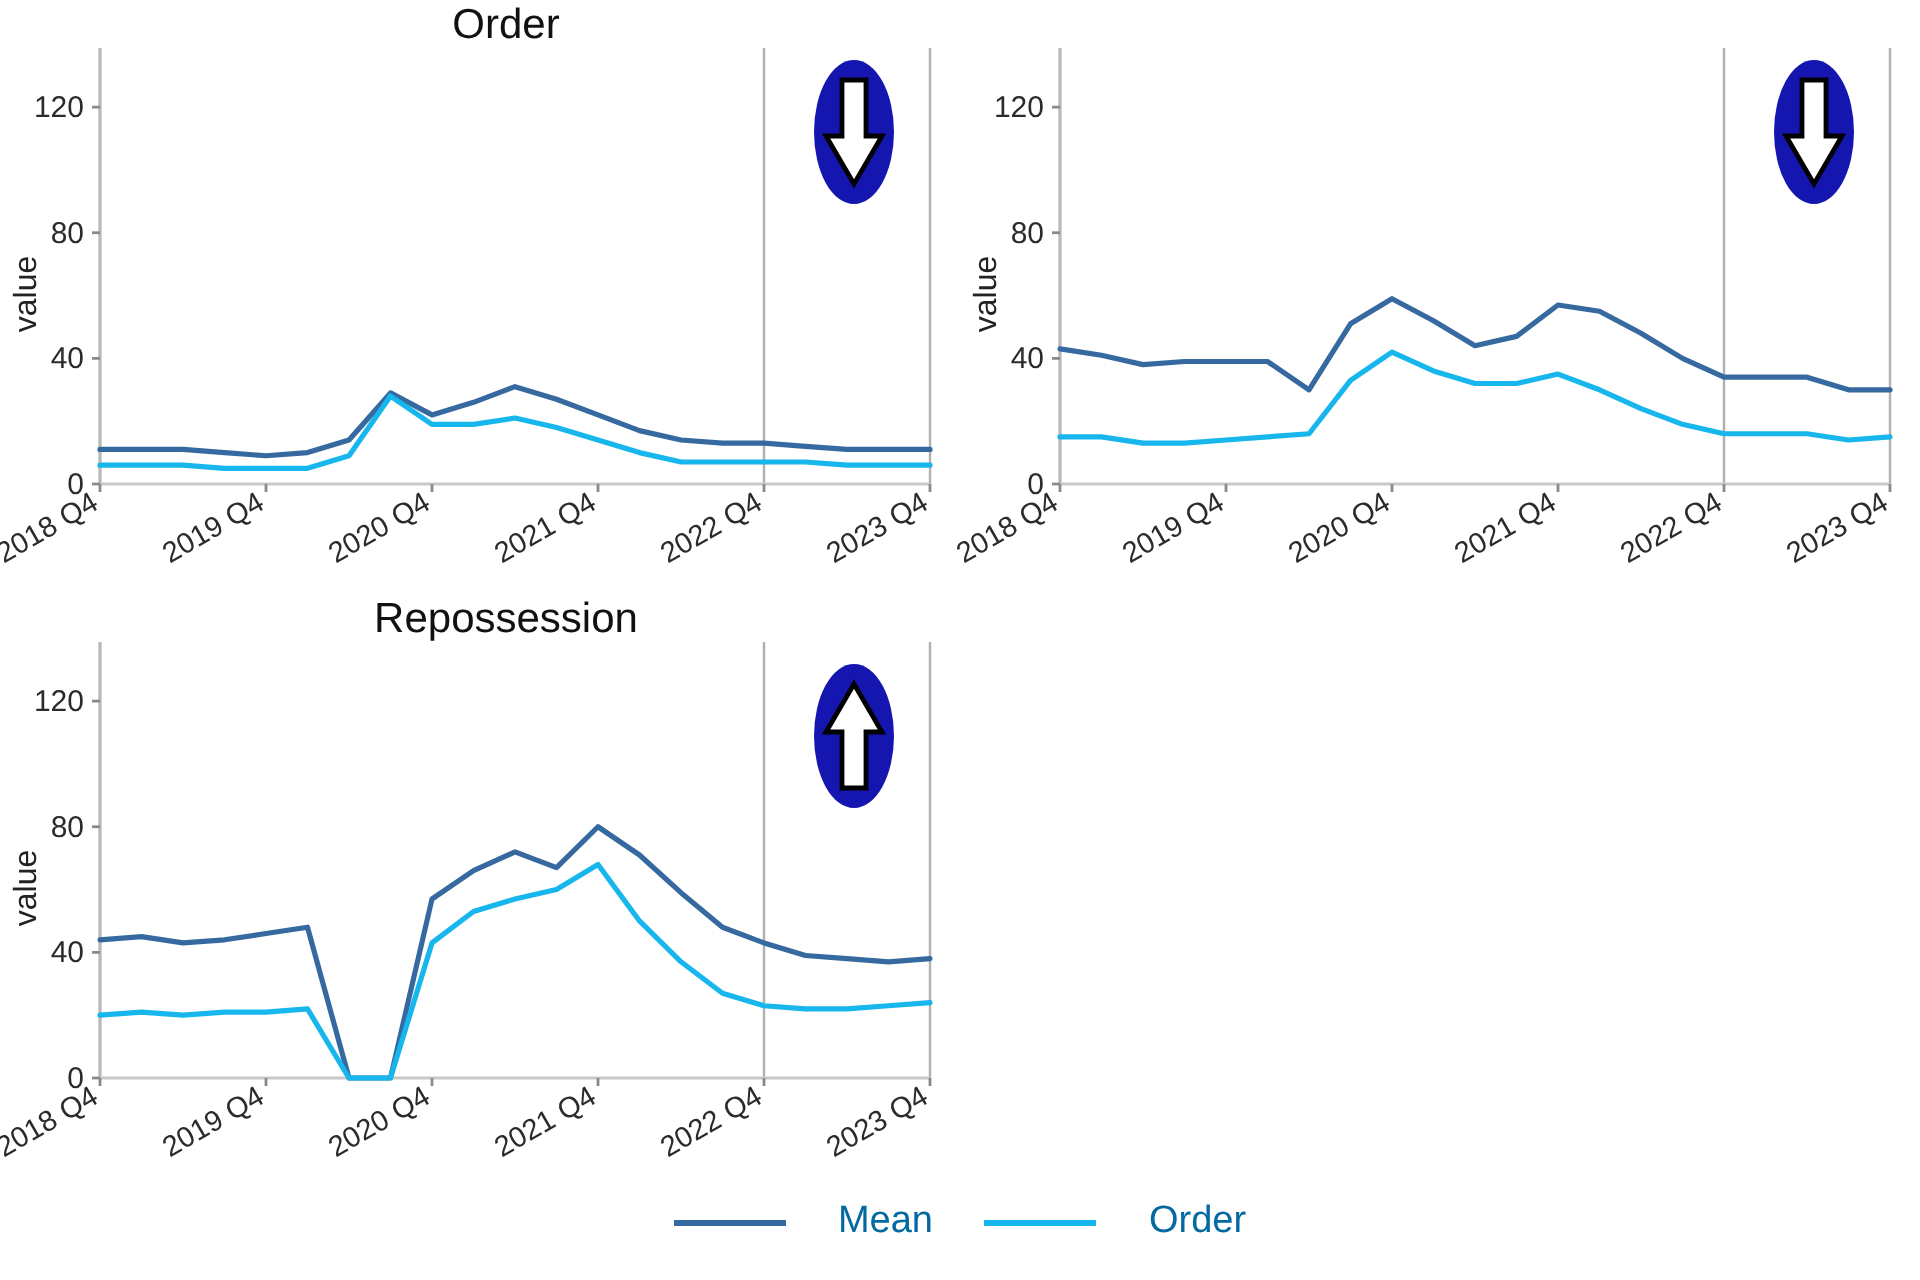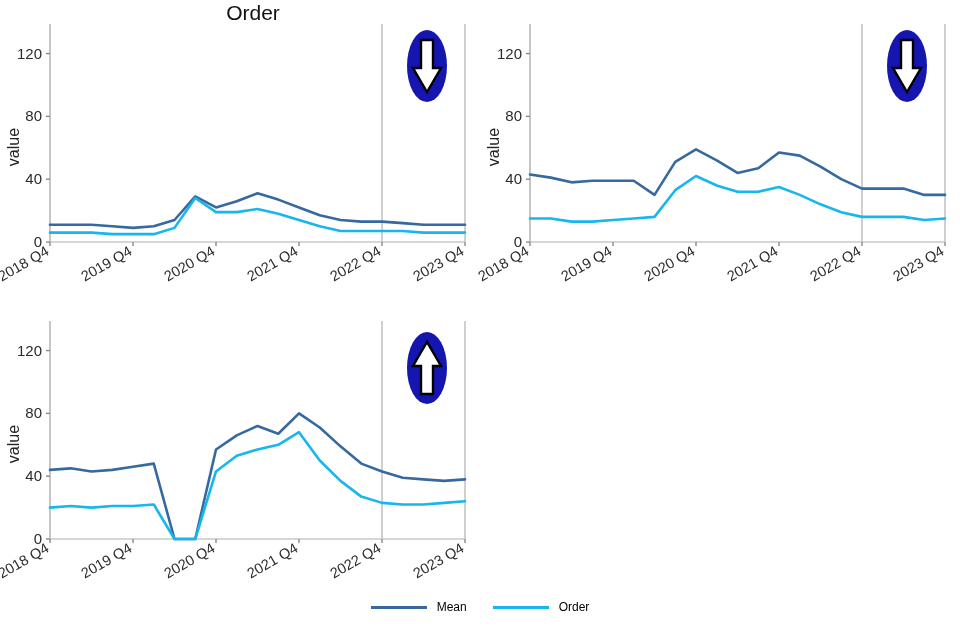--- a/index.html
+++ b/index.html
@@ -66,21 +66,21 @@
     display: flex;
     align-items: center;
     gap: 10px;
   }
   .legend-swatch {
     display: block;
     width: 56px;
     height: 3px;
     border-radius: 0;
   }
-  .legend-label { font-size: 12px; color: #000000; }
+  .legend-label { font-size: 19px; color: #0369a1; margin-left: 16px; }
 </style>
 </head>
 <body>
 
 <div id="root">
 
   <div class="panel" style="left:0px; top:0px;">
     <div class="panel-title">Order</div>
     <div class="axis-label" style="left:-16px; top:138px; width:60px; text-align:center;">value</div>
     <svg class="plot-svg" viewBox="0 0 480 295" preserveAspectRatio="none">
@@ -151,20 +151,21 @@
       </svg>
     <div class="arrow-badge" style="left:405px; top:28px;">
       <svg viewBox="0 0 44 76" width="44" height="76">
         <ellipse cx="22" cy="38" rx="20" ry="36" fill="#1515B0"></ellipse>
         <path d="M 16 12 L 28 12 L 28 40 L 36 40 L 22 64 L 8 40 L 16 40 Z" fill="#ffffff" stroke="#000000" stroke-width="2.4" stroke-linejoin="miter"></path>
       </svg>
     </div>
   </div>
 
   <div class="panel" style="left:0px; top:297px;">
+    <div class="panel-title">Repossession</div>
     <div class="axis-label" style="left:-16px; top:138px; width:60px; text-align:center;">value</div>
     <svg class="plot-svg" viewBox="0 0 480 295" preserveAspectRatio="none">
         <line x1="382" y1="24" x2="382" y2="242" stroke="#b0b0b0" stroke-width="1.2"></line>
         <line x1="465" y1="24" x2="465" y2="242" stroke="#b0b0b0" stroke-width="1.2"></line>
         <line x1="50" y1="24" x2="50" y2="242" stroke="#b8b8b8" stroke-width="1.6"></line>
         <line x1="50" y1="242" x2="465" y2="242" stroke="#c8c8c8" stroke-width="1.4"></line>
         <line x1="46" y1="242" x2="50" y2="242" stroke="#8a8a8a" stroke-width="1.4"></line>
         <text x="42" y="247" text-anchor="end" font-size="15" fill="#2b2b2b" font-family="&quot;Liberation Sans&quot;, sans-serif">0</text>
         <line x1="46" y1="179.1851851851852" x2="50" y2="179.1851851851852" stroke="#8a8a8a" stroke-width="1.4"></line>
         <text x="42" y="184.1851851851852" text-anchor="end" font-size="15" fill="#2b2b2b" font-family="&quot;Liberation Sans&quot;, sans-serif">40</text>

